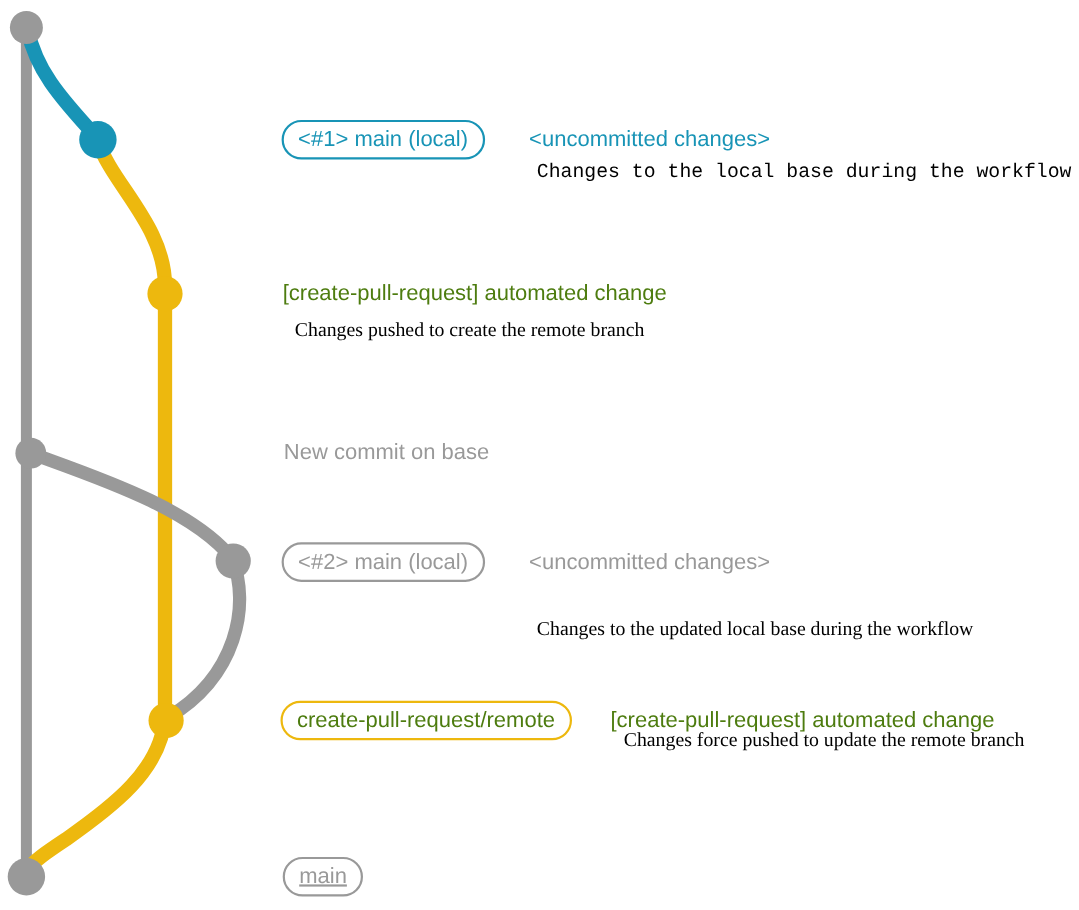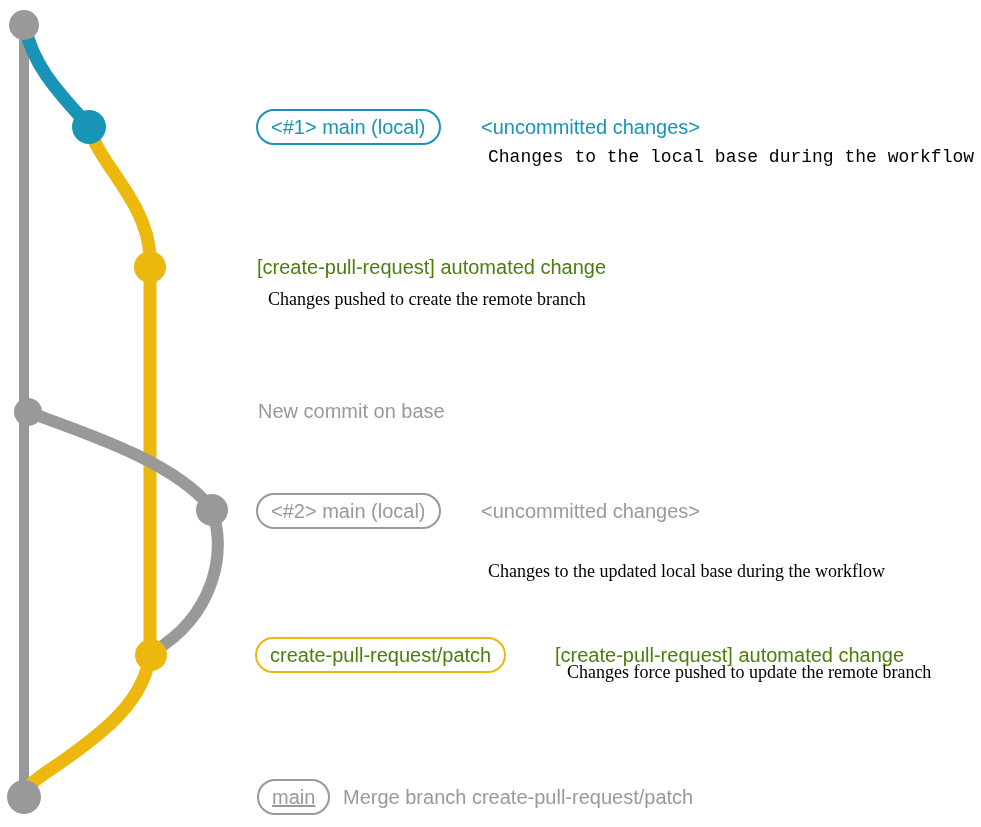--- a/index.html
+++ b/index.html
@@ -79,20 +79,19 @@
 
   <div id="row-c-label" class="lbl c-yellow">[create-pull-request] automated change</div>
   <div id="row-c-caption" class="caption">Changes pushed to create the remote branch</div>
 
   <div id="row-d-label" class="lbl c-gray">New commit on base</div>
 
   <div id="row-e-badge" class="badge c-gray">&lt;#2&gt; main (local)</div>
   <div id="row-e-side" class="lbl c-gray">&lt;uncommitted changes&gt;</div>
   <div id="row-e-caption" class="caption">Changes to the updated local base during the workflow</div>
 
-  <div id="row-f-badge" class="badge c-yellow">create-pull-request/patch</div>
+  <div id="row-f-badge" class="badge c-yellow">create-pull-request/remote</div>
   <div id="row-f-side" class="lbl c-yellow">[create-pull-request] automated change</div>
   <div id="row-f-caption" class="caption">Changes force pushed to update the remote branch</div>
 
   <div id="row-g-badge" class="badge c-gray">main</div>
-  <div id="row-g-side" class="lbl c-gray">Merge branch create-pull-request/patch</div>
 
 </div>
 
 </body></html>

